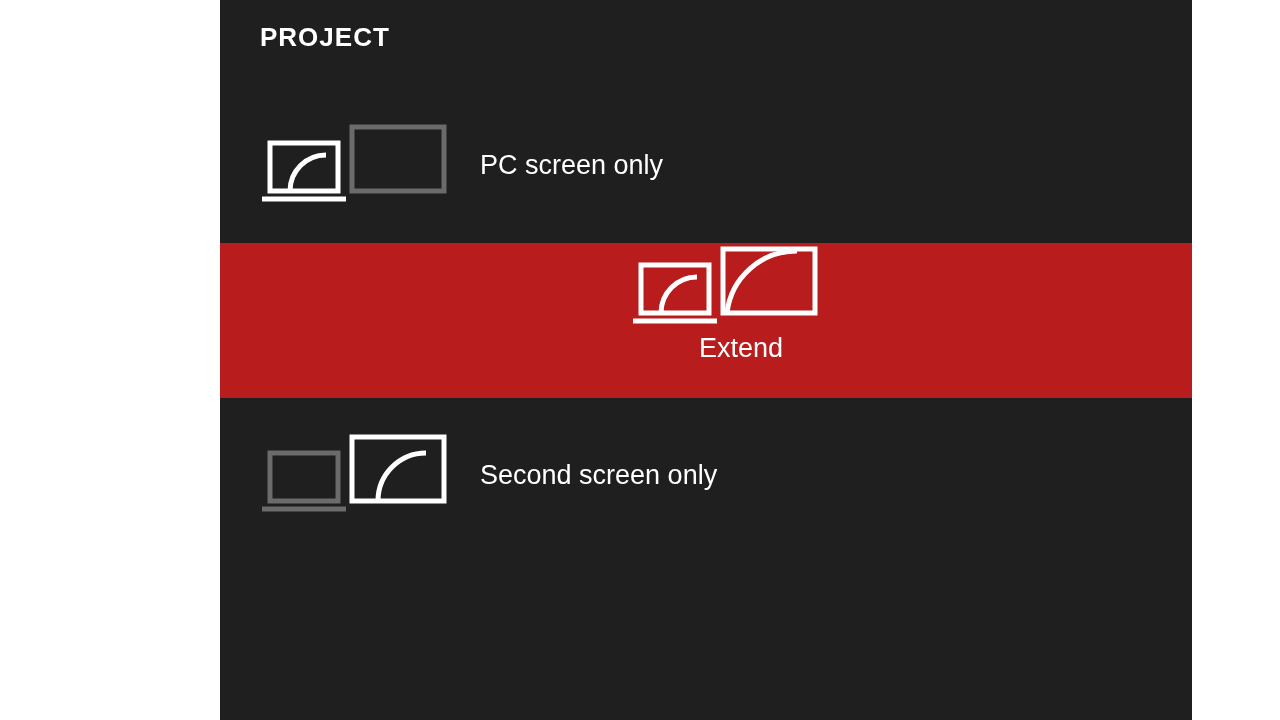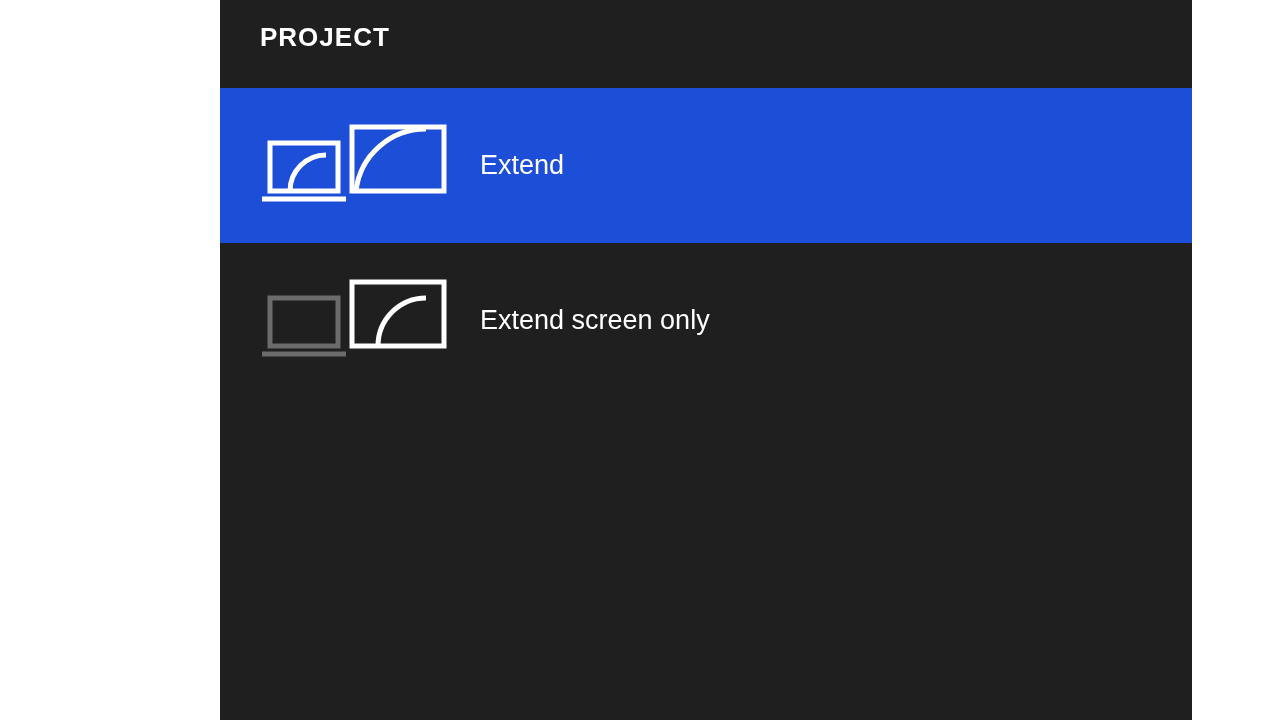--- a/index.html
+++ b/index.html
@@ -34,21 +34,22 @@
       color: #ffffff;
     }
     .option {
       display: flex;
       align-items: center;
       height: 155px;
       padding-left: 40px;
       cursor: pointer;
     }
     .option.selected {
-      background: #1d4ed8;
+      background: #b91c1c;
+      flex-direction: column;
     }
     .icon-wrap {
       width: 190px;
       height: 90px;
       position: relative;
       flex-shrink: 0;
     }
     .option-label {
       font-size: 27px;
       font-weight: 400;
@@ -58,20 +59,37 @@
     svg {
       display: block;
     }
   </style>
 </head>
 <body>
 
 <div class="project-panel">
   <div class="panel-title">PROJECT</div>
 
+  <div class="option">
+    <div class="icon-wrap">
+      <svg width="190" height="90" viewBox="0 0 190 90">
+
+        <g stroke="#ffffff" stroke-width="5" fill="none">
+          <rect x="10" y="22" width="68" height="48"></rect>
+          <path d="M30 70 A36 36 0 0 1 66 34"></path>
+          <line x1="2" y1="78" x2="86" y2="78"></line>
+        </g>
+
+        <g stroke="#6b6b6b" stroke-width="5" fill="none">
+          <rect x="92" y="6" width="92" height="64"></rect>
+        </g>
+      </svg>
+    </div>
+    <span class="option-label">PC screen only</span>
+  </div>
 
 
   <div class="option selected">
     <div class="icon-wrap">
       <svg width="190" height="90" viewBox="0 0 190 90">
 
         <g stroke="#ffffff" stroke-width="5" fill="none">
           <rect x="10" y="22" width="68" height="48"></rect>
           <path d="M30 70 A36 36 0 0 1 66 34"></path>
           <line x1="2" y1="78" x2="86" y2="78"></line>
@@ -94,16 +112,16 @@
           <rect x="10" y="22" width="68" height="48"></rect>
           <line x1="2" y1="78" x2="86" y2="78"></line>
         </g>
 
         <g stroke="#ffffff" stroke-width="5" fill="none">
           <rect x="92" y="6" width="92" height="64"></rect>
           <path d="M118 70 A48 48 0 0 1 166 22"></path>
         </g>
       </svg>
     </div>
-    <span class="option-label">Extend screen only</span>
+    <span class="option-label">Second screen only</span>
   </div>
 
 </div>
 
 </body></html>

